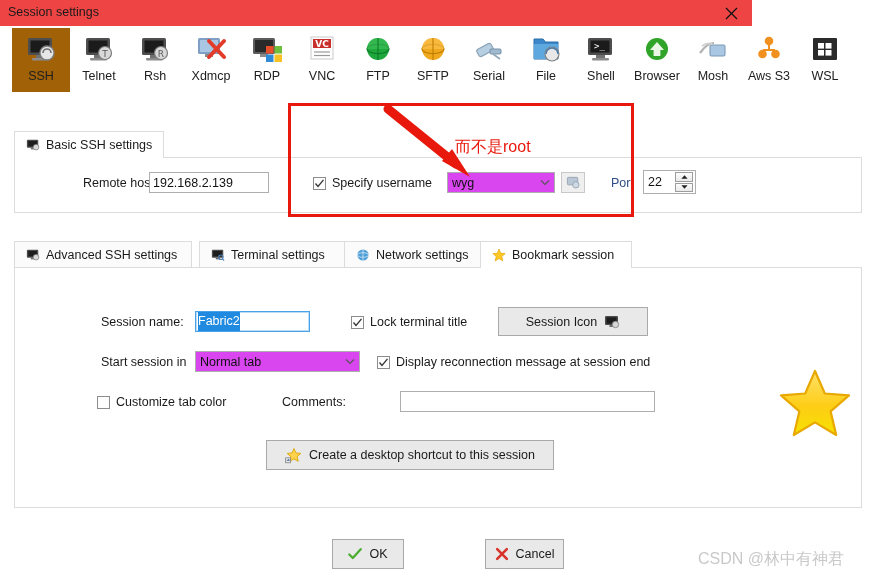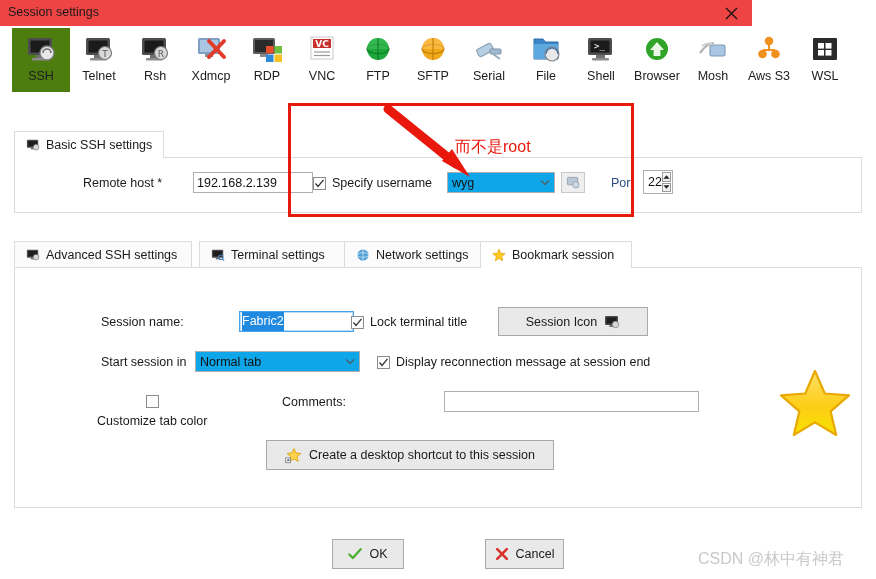--- a/index.html
+++ b/index.html
@@ -54,21 +54,21 @@
     width: 58px; height: 64px;
     display: flex;
     flex-direction: column;
     align-items: center;
     justify-content: flex-start;
     cursor: pointer;
     padding-top: 5px;
     box-sizing: border-box;
   }
   .type-item.sel {
-    background: #4d7c0f;
+    background: #a16207;
   }
   .type-item .ico {
     width: 32px; height: 32px;
     display: block;
     position: relative;
   }
   .type-item .lbl {
     margin-top: 4px;
     font-size: 12.5px;
     color: #202020;
@@ -121,35 +121,34 @@
     box-sizing: border-box;
     border: 1px solid #aeaeae;
     background: #ffffff;
     font-family: "Liberation Sans", sans-serif;
     font-size: 12.5px;
     color: #111111;
     padding: 0 3px;
     line-height: 19px;
     height: 21px;
     outline: none;
-    margin-left: 44px;
   }
   .txtbox.focus {
     border: 1px solid #4aa3e8;
     box-shadow: 0 0 0 1px #bbdcf7 inset;
   }
   .sel-text {
     background: #1f8ae0;
     color: #ffffff;
   }
   .combo {
     position: absolute;
     box-sizing: border-box;
     border: 1px solid #aeaeae;
-    background: #0ea5e9;
+    background: #d946ef;
     height: 21px;
     display: flex;
     align-items: center;
     font-size: 12.5px;
     color: #111111;
     padding-left: 4px;
     cursor: pointer;
   }
   .combo .cv { flex: 1; white-space: nowrap; overflow: hidden; }
   .combo .caret {
@@ -451,21 +450,21 @@
         </svg>
     </span>
   </div>
   <div class="flatbtn" style="left:546px; top:14px; width:24px; height:21px;">
     <svg width="15" height="15" viewBox="0 0 16 16">
       <rect x="1.5" y="2.5" width="11" height="8" rx="1" fill="#b9c6d6" stroke="#8c9aa8" stroke-width="0.8"></rect>
       <circle cx="10.5" cy="10.5" r="3.4" fill="#cfd9e4" stroke="#8c9aa8" stroke-width="0.8"></circle>
     </svg>
   </div>
   <div class="lbl-txt" style="left:596px; top:18px; color:#2f4f84;">Port</div>
-  <div class="spin" style="left:628px; top:12px; width:30px;">
+  <div class="spin" style="left:628px; top:12px; width:53px;">
     <span class="sv">22</span>
     <span class="sbtns">
       <span class="sbtn">
         <svg width="7" height="4" viewBox="0 0 7 4">
             <polygon points="3.5,0.3 6.6,3.7 0.4,3.7" fill="#222"></polygon>
           </svg>
       </span>
       <span class="sbtn">
         <svg width="7" height="4" viewBox="0 0 7 4">
             <polygon points="3.5,3.7 0.4,0.3 6.6,0.3" fill="#222"></polygon>
@@ -548,21 +547,21 @@
 
   <div class="chk" style="left:362px; top:87px;">
     <span class="box">
       <svg width="11" height="11" viewBox="0 0 11 11">
         <polyline points="1.5,5.5 4,8.5 9.5,1.8" fill="none" stroke="#333" stroke-width="1.3"></polyline>
       </svg>
     </span>
     <span>Display reconnection message at session end</span>
   </div>
 
-  <div class="chk" style="left:82px; top:127px;flex-direction:column;">
+  <div class="chk" style="left:82px; top:127px;">
     <span class="box"></span>
     <span>Customize tab color</span>
   </div>
 
   <div class="lbl-txt" style="left:267px; top:127px;">Comments:</div>
   <input class="txtbox" style="left: 385px; top: 123px; width: 255px;" value="">
 
   <div class="btn" style="left:251px; top:172px; width:288px; height:30px; justify-content:center;">
     <svg width="17" height="17" viewBox="0 0 18 18">
       <polygon points="9.5,1.6 11.6,6.3 16.7,6.8 12.9,10.2 14,15.2 9.5,12.6 5,15.2 6.1,10.2 2.3,6.8 7.4,6.3" fill="#ffd24d" stroke="#d9a300" stroke-width="0.9"></polygon>

